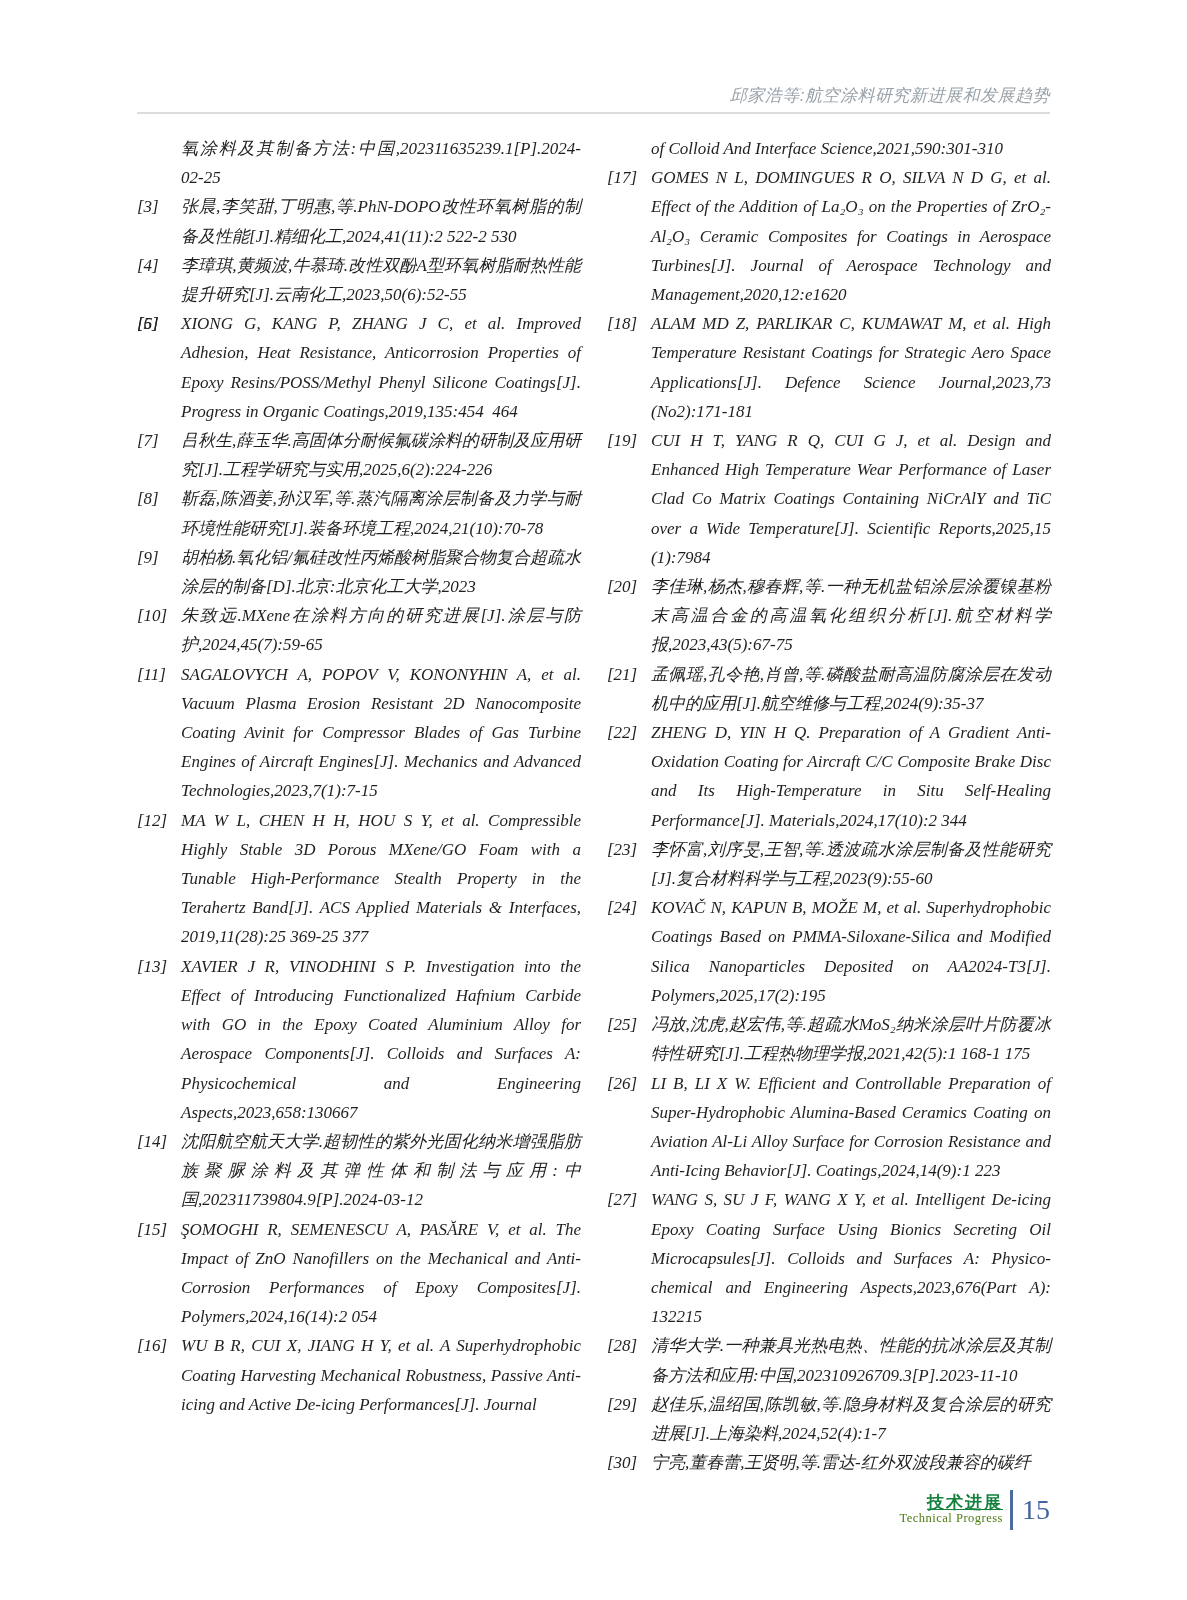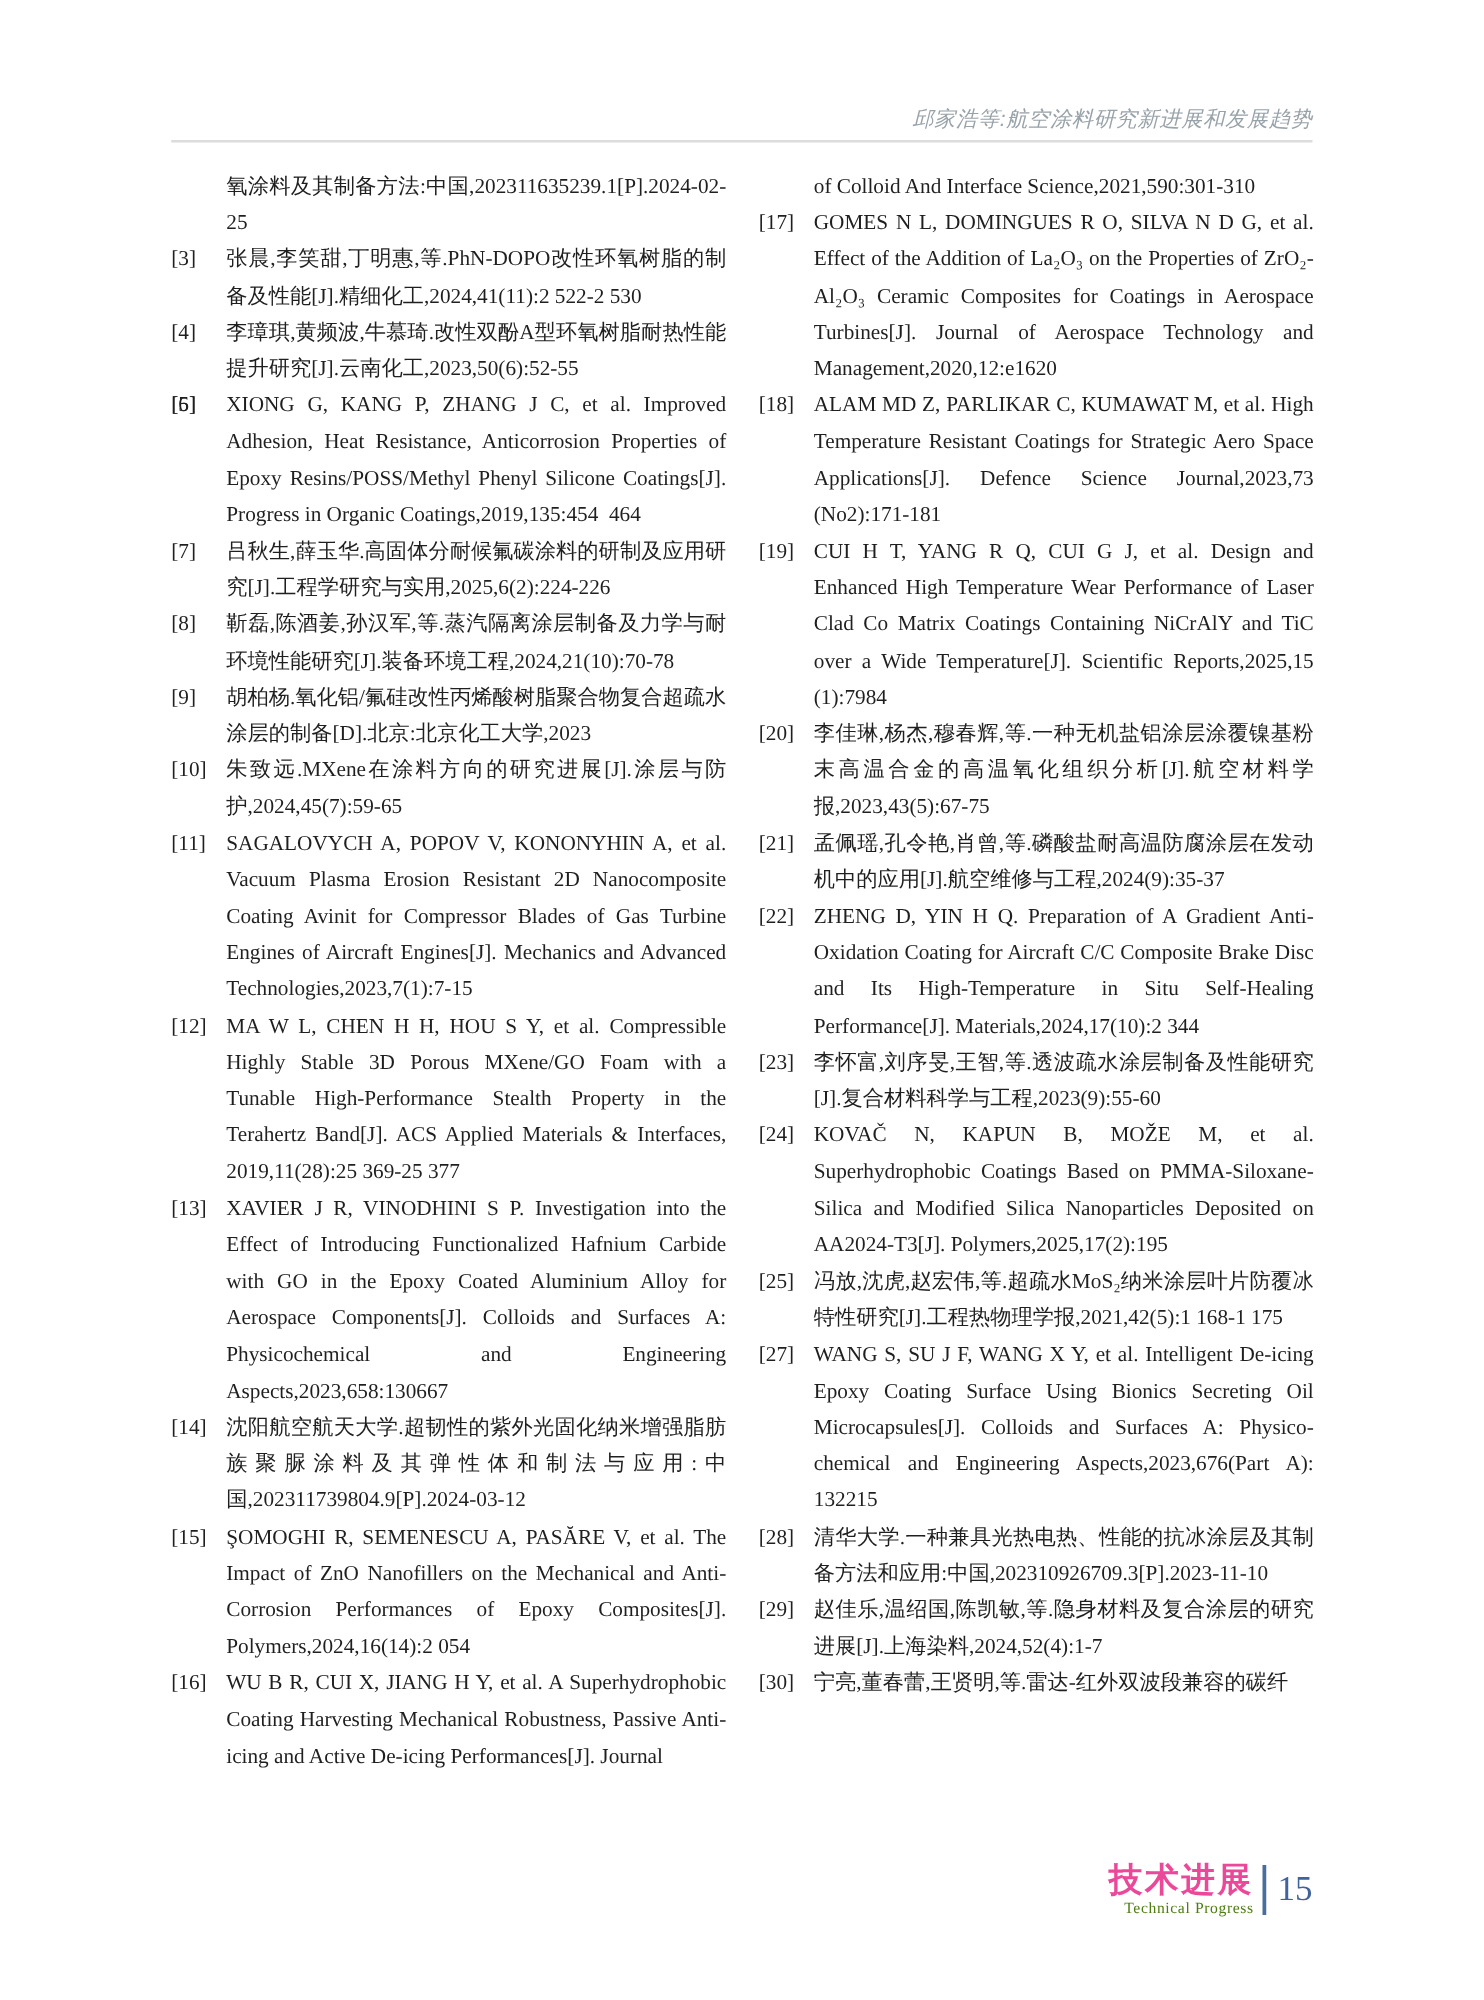--- a/index.html
+++ b/index.html
@@ -27,21 +27,21 @@
     width: 913px; height: 2px;
     background: #dcdcdc;
   }
   .content {
     position: absolute;
     left: 137px; top: 134px;
     width: 914px;
     display: flex;
     gap: 26px;
   }
-  .col { width: 444px; }
+  .col { width: 444px; font-style: italic; }
   .ref {
     position: relative;
     padding-left: 44px;
     font-size: 17px;
     line-height: 29.2px;
     text-align: justify;
     text-align-last: left;
   }
   .ref .num {
     position: absolute;
@@ -56,23 +56,24 @@
   }
   .footer-labels {
     display: flex;
     flex-direction: column;
     align-items: flex-end;
     line-height: 1.1;
   }
   .footer-cn {
     font-family: "Liberation Sans", "DejaVu Sans", sans-serif;
     font-weight: bold;
-    font-size: 27px;
-    color: #ec4899;
+    font-size: 17px;
+    color: #15803d;
     letter-spacing: 2px;
+    text-decoration: underline;
   }
   .footer-en {
     font-size: 12.5px;
     color: #4d7c0f;
     letter-spacing: 0.5px;
   }
   .footer-bar {
     width: 3px; height: 40px;
     background: #4a6d9e;
     margin: 0 9px 0 7px;
@@ -111,20 +112,21 @@
       <div class="ref"><span class="num"></span><span>of Colloid And Interface Science,2021,590:301-310</span></div>
       <div class="ref"><span class="num">[17]</span><span>GOMES N L, DOMINGUES R O, SILVA N D G, et al. Effect of the Addition of La₂O₃ on the Properties of ZrO₂-Al₂O₃ Ceramic Composites for Coatings in Aerospace Turbines[J]. Journal of Aerospace Technology and Management,2020,12:e1620</span></div>
       <div class="ref"><span class="num">[18]</span><span>ALAM MD Z, PARLIKAR C, KUMAWAT M, et al. High Temperature Resistant Coatings for Strategic Aero Space Applications[J]. Defence Science Journal,2023,73 (No2):171-181</span></div>
       <div class="ref"><span class="num">[19]</span><span>CUI H T, YANG R Q, CUI G J, et al. Design and Enhanced High Temperature Wear Performance of Laser Clad Co Matrix Coatings Containing NiCrAlY and TiC over a Wide Temperature[J]. Scientific Reports,2025,15 (1):7984</span></div>
       <div class="ref"><span class="num">[20]</span><span>李佳琳,杨杰,穆春辉,等.一种无机盐铝涂层涂覆镍基粉末高温合金的高温氧化组织分析[J].航空材料学报,2023,43(5):67-75</span></div>
       <div class="ref"><span class="num">[21]</span><span>孟佩瑶,孔令艳,肖曾,等.磷酸盐耐高温防腐涂层在发动机中的应用[J].航空维修与工程,2024(9):35-37</span></div>
       <div class="ref"><span class="num">[22]</span><span>ZHENG D, YIN H Q. Preparation of A Gradient Anti-Oxidation Coating for Aircraft C/C Composite Brake Disc and Its High-Temperature in Situ Self-Healing Performance[J]. Materials,2024,17(10):2 344</span></div>
       <div class="ref"><span class="num">[23]</span><span>李怀富,刘序旻,王智,等.透波疏水涂层制备及性能研究[J].复合材料科学与工程,2023(9):55-60</span></div>
       <div class="ref"><span class="num">[24]</span><span>KOVAČ N, KAPUN B, MOŽE M, et al. Superhydrophobic Coatings Based on PMMA-Siloxane-Silica and Modified Silica Nanoparticles Deposited on AA2024-T3[J]. Polymers,2025,17(2):195</span></div>
       <div class="ref"><span class="num">[25]</span><span>冯放,沈虎,赵宏伟,等.超疏水MoS₂纳米涂层叶片防覆冰特性研究[J].工程热物理学报,2021,42(5):1 168-1 175</span></div>
+      <div class="ref"><span class="num">[26]</span><span>LI B, LI X W. Efficient and Controllable Preparation of Super-Hydrophobic Alumina-Based Ceramics Coating on Aviation Al-Li Alloy Surface for Corrosion Resistance and Anti-Icing Behavior[J]. Coatings,2024,14(9):1 223</span></div>
       <div class="ref"><span class="num">[27]</span><span>WANG S, SU J F, WANG X Y, et al. Intelligent De-icing Epoxy Coating Surface Using Bionics Secreting Oil Microcapsules[J]. Colloids and Surfaces A: Physico-chemical and Engineering Aspects,2023,676(Part A): 132215</span></div>
       <div class="ref"><span class="num">[28]</span><span>清华大学.一种兼具光热电热、性能的抗冰涂层及其制备方法和应用:中国,202310926709.3[P].2023-11-10</span></div>
       <div class="ref"><span class="num">[29]</span><span>赵佳乐,温绍国,陈凯敏,等.隐身材料及复合涂层的研究进展[J].上海染料,2024,52(4):1-7</span></div>
       <div class="ref"><span class="num">[30]</span><span>宁亮,董春蕾,王贤明,等.雷达-红外双波段兼容的碳纤</span></div>
     </div>
 </div>
 
 <div class="page-footer">
   <div class="footer-labels">
     <span class="footer-cn">技术进展</span>

